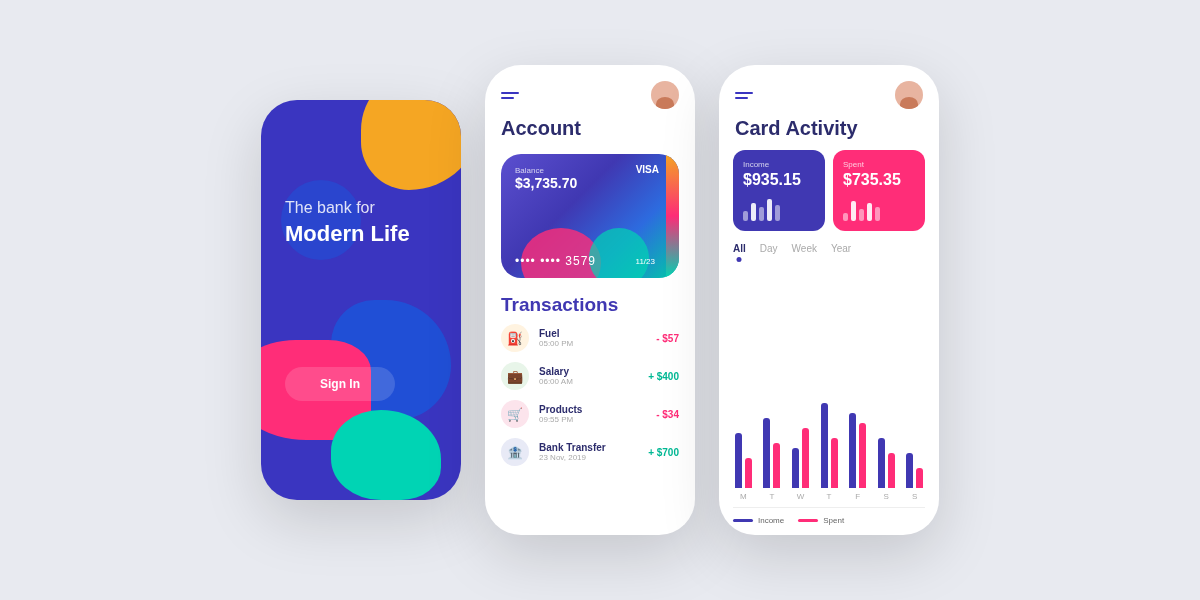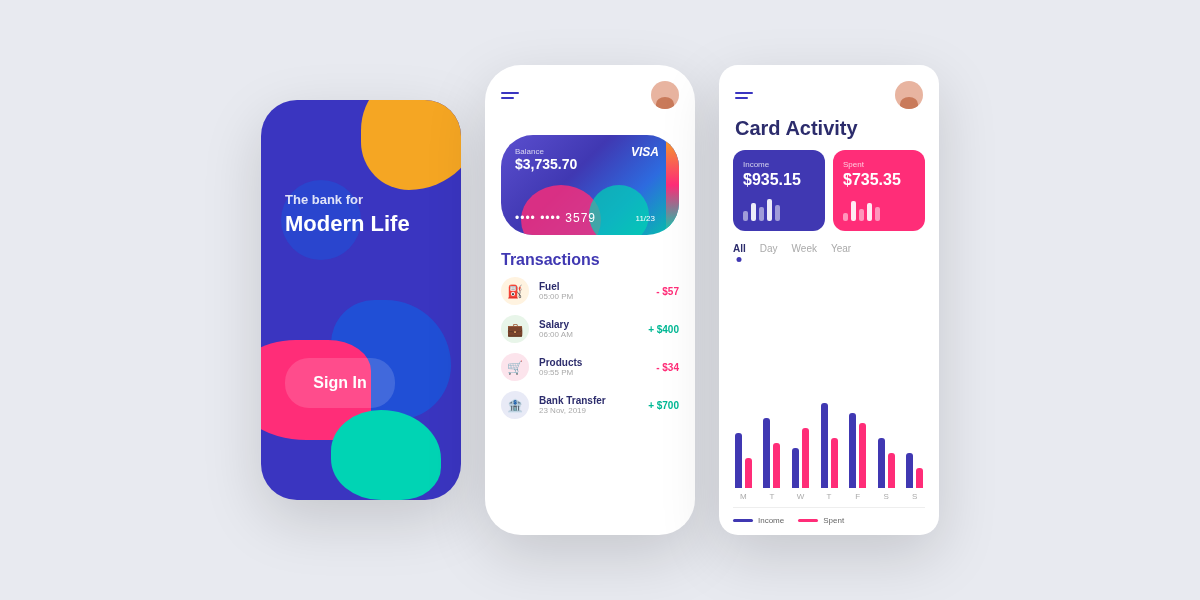--- a/index.html
+++ b/index.html
@@ -83,38 +83,38 @@
       position: relative;
       z-index: 10;
       height: 100%;
       display: flex;
       flex-direction: column;
       justify-content: center;
       padding: 30px 24px;
     }
     .phone-1-tagline {
       color: rgba(255,255,255,0.85);
-      font-size: 13px;
-      font-weight: 700;
+      font-size: 16px;
+      font-weight: 400;
       margin-bottom: 4px;
     }
     .phone-1-title {
       color: white;
       font-size: 22px;
       font-weight: 800;
       line-height: 1.2;
       margin-bottom: 120px;
     }
     .signin-btn {
       background: rgba(255,255,255,0.15);
       color: white;
       border: none;
       border-radius: 24px;
-      padding: 16px 28px;
-      font-size: 16px;
+      padding: 10px 28px;
+      font-size: 12px;
       font-weight: 600;
       cursor: pointer;
       display: inline-block;
       text-align: center;
       width: 110px;
     }
 
     
     .phone-2 {
       width: 210px;
@@ -161,24 +161,24 @@
     }
     .page-title {
       padding: 0 16px 10px;
       font-size: 20px;
       font-weight: 800;
       color: #2c2c6c;
     }
 
     
     .credit-card {
-      margin: 18px 16px 16px;
-      border-radius: 32px;
+      margin: 4px 16px 16px;
+      border-radius: 20px;
       overflow: hidden;
-      height: 100px;
+      height: 124px;
       position: relative;
       background: linear-gradient(135deg, #5b4fcf 0%, #4038b2 40%, #2d6bdf 70%, #00c9a7 100%);
     }
     .card-blob-pink {
       position: absolute;
       bottom: -20px;
       left: 20px;
       width: 80px;
       height: 70px;
       background: #ff2d78;
@@ -236,30 +236,29 @@
     }
     .card-expiry {
       color: white;
       font-size: 8px;
     }
     .visa-logo {
       position: absolute;
       top: 10px;
       right: 20px;
       color: white;
-      font-size: 12px;
+      font-size: 10px;
       font-weight: 800;
-      font-style: italic;
       z-index: 5;
     }
 
     
     .section-title {
       padding: 0 16px 8px;
-      font-size: 16px;
+      font-size: 19px;
       font-weight: 700;
       color: #4038b2;
     }
     .transaction-list {
       padding: 0 16px;
       display: flex;
       flex-direction: column;
       gap: 10px;
     }
     .transaction-item {
@@ -298,21 +297,20 @@
     .tx-negative { color: #ff2d78; }
     .tx-positive { color: #00b894; }
 
     
     .phone-3 {
       width: 220px;
       height: 470px;
       background: white;
       display: flex;
       flex-direction: column;
-      border-radius: 19px;
     }
     .activity-cards {
       display: flex;
       gap: 8px;
       padding: 0 14px 12px;
     }
     .stat-card {
       flex: 1;
       border-radius: 12px;
       padding: 10px;
@@ -464,20 +462,21 @@
 <div class="phone phone-2">
   <div class="phone-header">
     <div class="hamburger-icon">
       <span></span>
       <span></span>
     </div>
     <div class="avatar-circle">
       <div class="avatar-body"></div>
     </div>
   </div>
+  <div class="page-title">Account</div>
 
   <div class="credit-card">
     <div class="card-blob-pink"></div>
     <div class="card-blob-teal"></div>
     <div class="card-right-accent"></div>
     <div class="card-content">
       <div class="card-balance-label">Balance</div>
       <div class="card-balance-amount">$3,735.70</div>
     </div>
     <div class="card-bottom">

